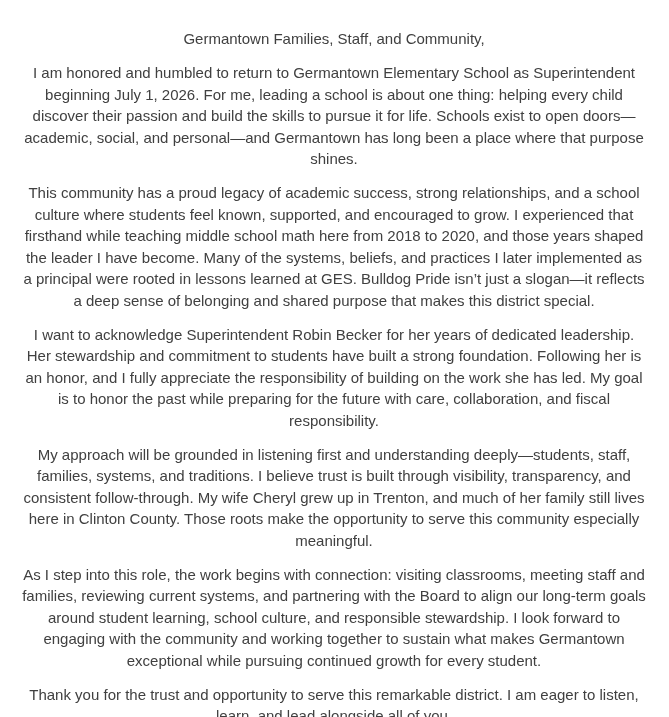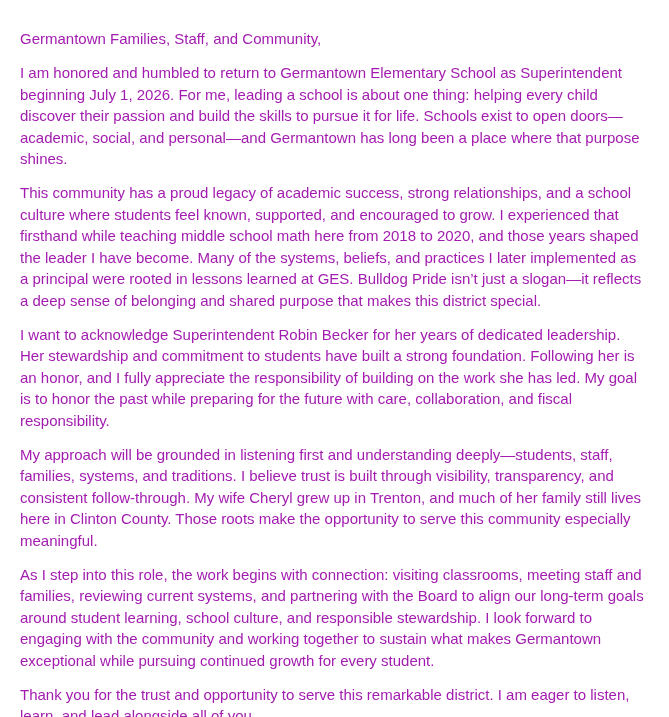--- a/index.html
+++ b/index.html
@@ -27,22 +27,22 @@
     left: 20px;
     top: 28px;
     width: 628px;
   }
 
   .line,
   .para {
     font-family: "Liberation Sans", sans-serif;
     font-size: 15px;
     line-height: 21.5px;
-    color: #a21caf;
-    text-align: left;
+    color: #404040;
+    text-align: center;
     -webkit-font-smoothing: antialiased;
   }
 
   
   .salutation {
     margin: 0 0 12.5px 0;
   }
 
   .para {
     margin: 0 0 12.5px 0;

